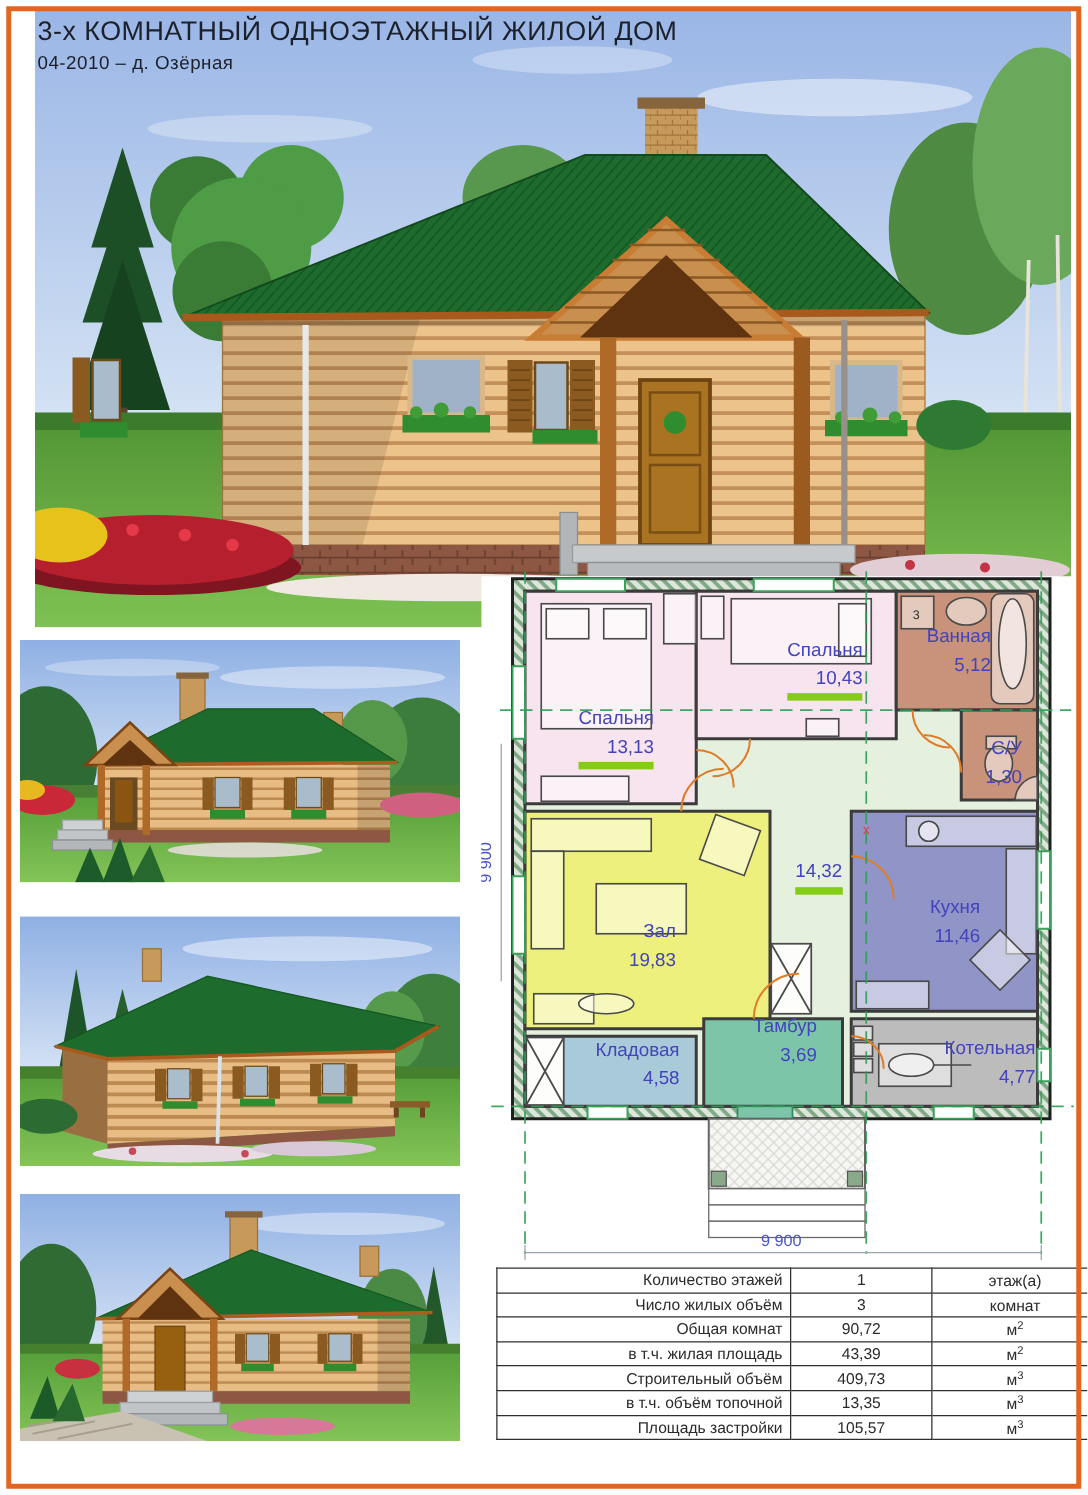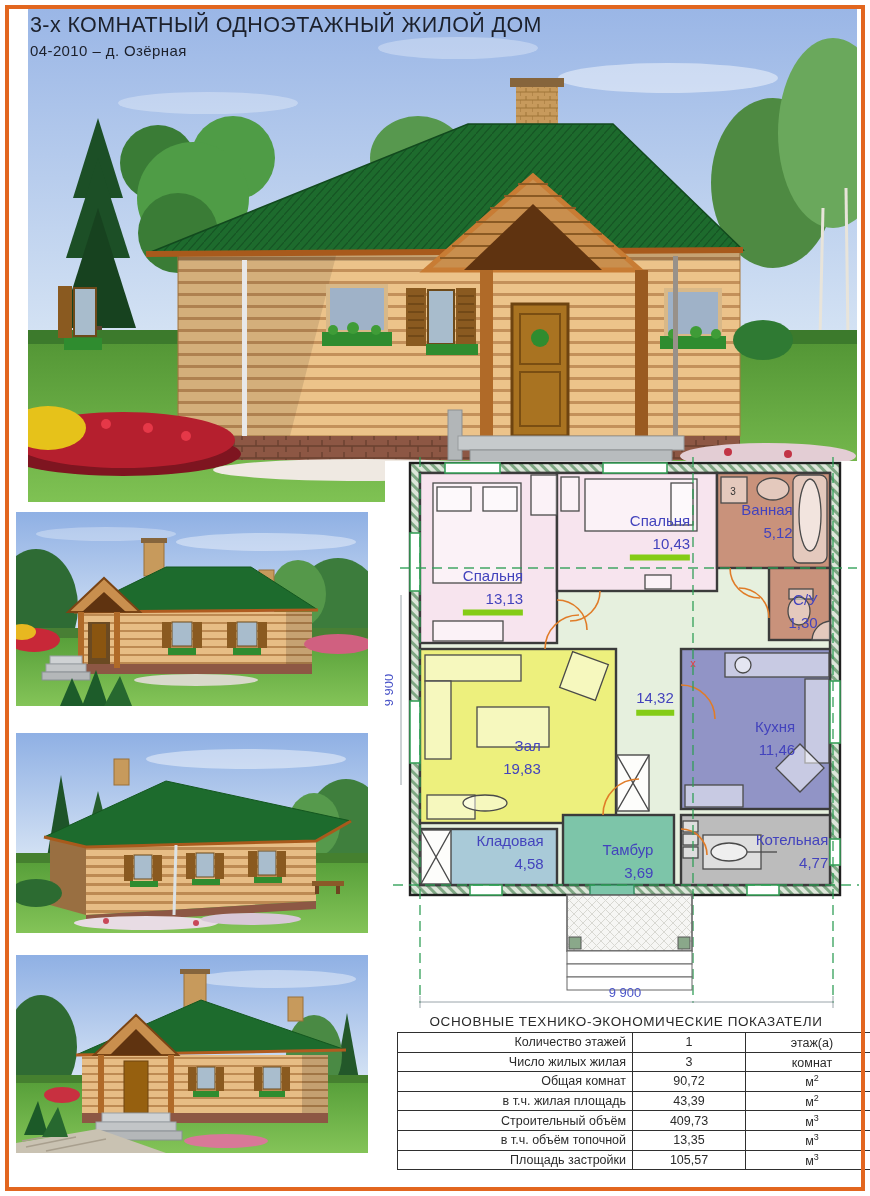--- a/index.html
+++ b/index.html
@@ -514,49 +514,48 @@
       <div>С/У</div>
       <div class="area">1,30</div>
     </div>
     <div class="room-label" style="left:270px;top:246px">
       <div class="area u">14,32</div>
     </div>
     <div class="room-label" style="left:137px;top:302px">
       <div>Зал</div>
       <div class="area">19,83</div>
     </div>
-    <div class="room-label" style="left:390px;top:283px">
+    <div class="room-label" style="left:379px;top:283px">
       <div>Кухня</div>
       <div class="area">11,46</div>
     </div>
     <div class="room-label" style="left:125px;top:397px">
       <div>Кладовая</div>
       <div class="area">4,58</div>
     </div>
-    <div class="room-label" style="left:243px;top:406px">
+    <div class="room-label" style="left:243px;top:378px">
       <div>Тамбур</div>
       <div class="area">3,69</div>
     </div>
     <div class="room-label" style="left:407px;top:396px">
       <div>Котельная</div>
       <div class="area">4,77</div>
     </div>
   </div>
 
   <div class="table-block">
-    <div class="table-title">ОСНОВНЫЕ ТЕХНИКО-ЭКОНОМИЧЕСКИЕ ПОКАЗАТЕЛИ</div>
     <table class="spec">
       <tbody>
           <tr>
         <td class="c1"><span>Количество этажей</span></td>
         <td class="c2"><span>1</span></td>
         <td class="c3"><span>этаж(а)</span><sup></sup></td>
       </tr>
       <tr>
-        <td class="c1"><span>Число жилых жилая</span></td>
+        <td class="c1"><span>Число жилых объём</span></td>
         <td class="c2"><span>3</span></td>
         <td class="c3"><span>комнат</span><sup></sup></td>
       </tr>
       <tr>
         <td class="c1"><span>Общая комнат</span></td>
         <td class="c2"><span>90,72</span></td>
         <td class="c3"><span>м</span><sup>2</sup></td>
       </tr>
       <tr class="indent">
         <td class="c1"><span>в т.ч. жилая площадь</span></td>

